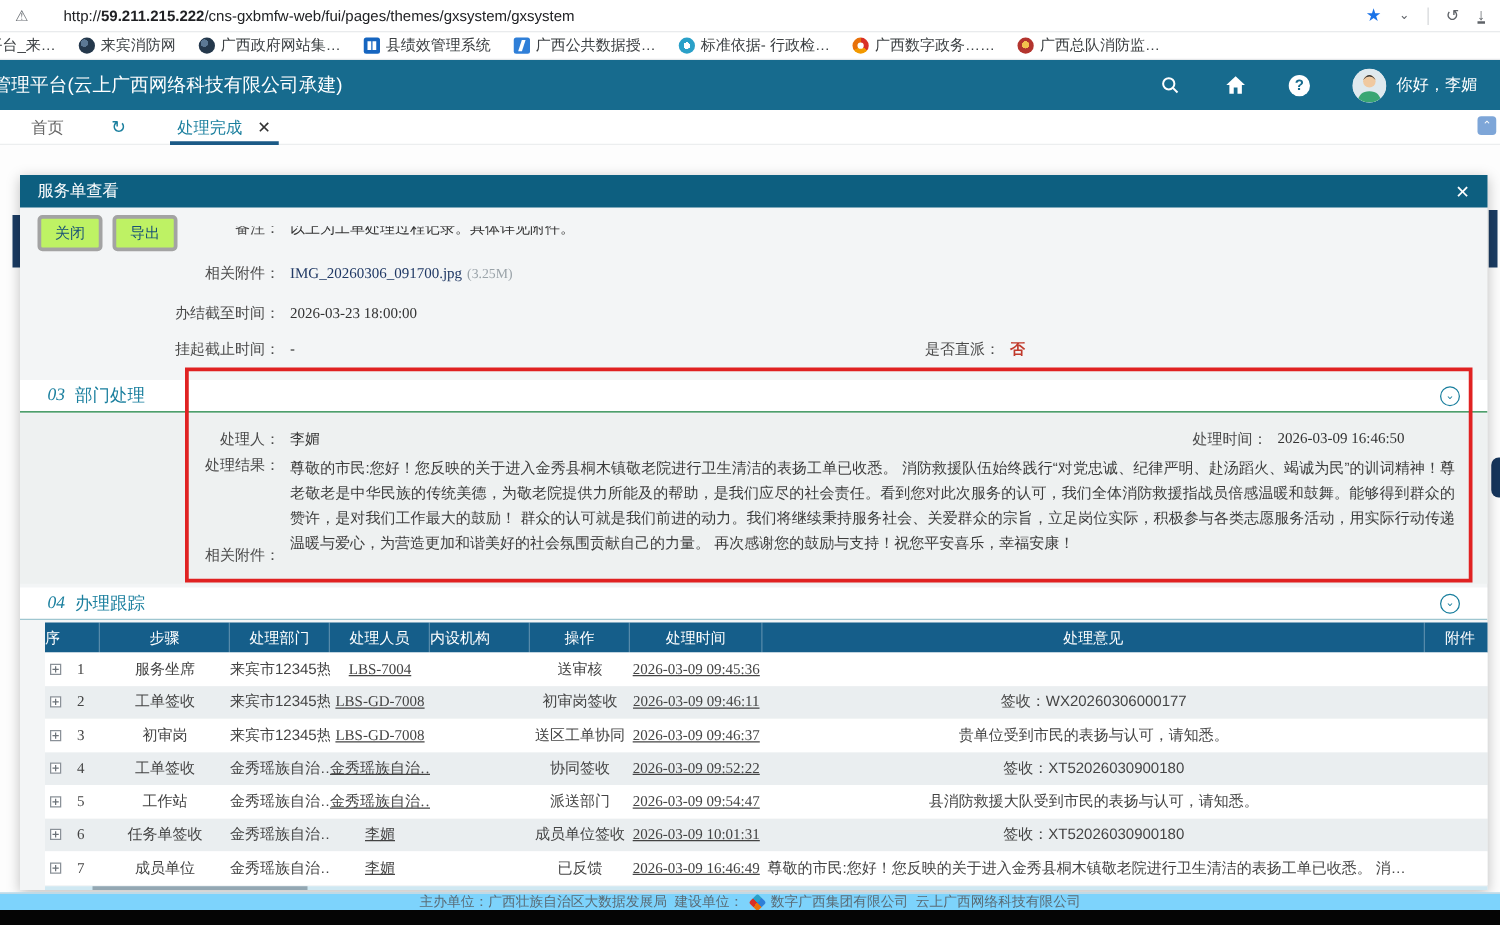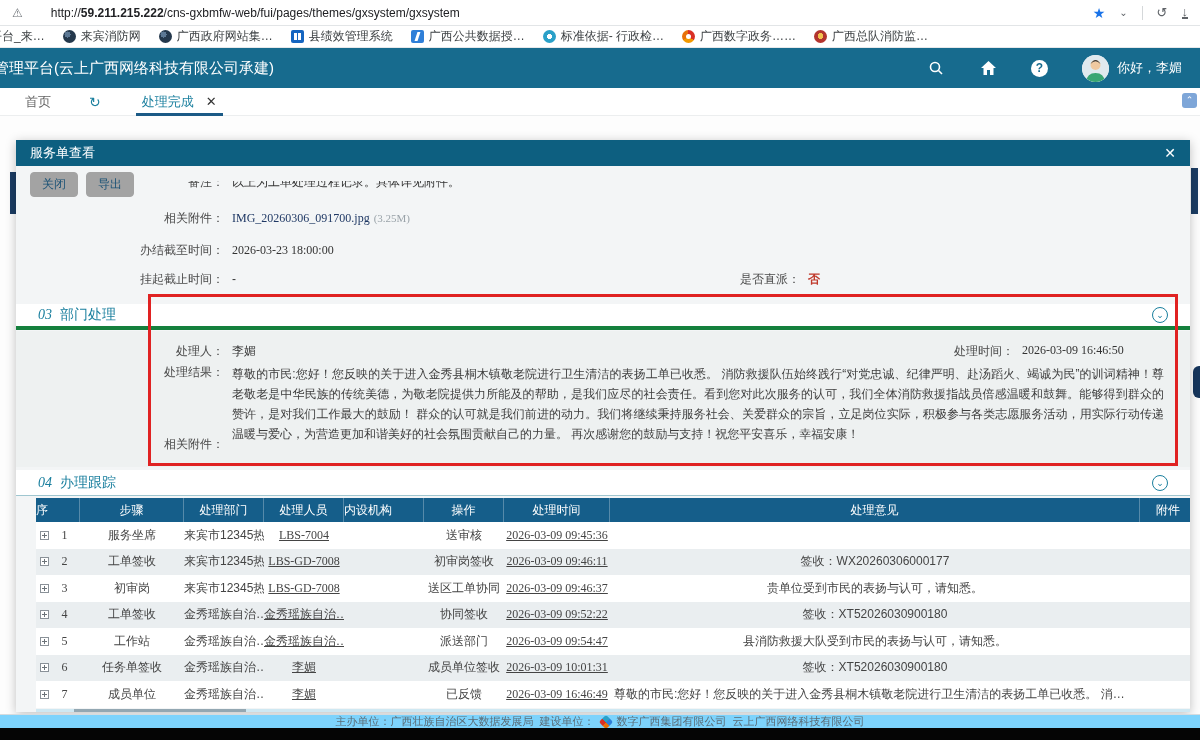--- a/index.html
+++ b/index.html
@@ -59,21 +59,21 @@
   .right-pill { position:absolute; left:1193px; top:366px; width:7px; height:32px; background:#16355c; border-radius:6px 0 0 6px; }
 
   
   .modal { position:absolute; left:16px; top:140px; width:1174px; height:572px; background:#f3f5f6; box-shadow:0 2px 10px rgba(0,0,0,.25); }
   .modal-hdr { position:absolute; left:0; top:0; width:100%; height:26px; background:#0d5f80; color:#fff; display:flex; align-items:center; padding:0 14px; }
   .modal-title { font-size:13px; }
   .modal-x { margin-left:auto; font-size:14px; cursor:pointer; }
   .modal-body { position:absolute; left:0; top:26px; width:100%; height:546px; overflow:hidden; }
 
   .btn-row { position:absolute; left:14px; top:6px; display:flex; gap:8px; }
-  .btn { background:#a3a3a3; border:1px solid #a3a3a3; border-radius:4px; color:#1a5276; font-size:12px; padding:3px 11px; cursor:pointer; font-family:inherit; }
+  .btn { background:#bef264; border:3px solid #a3a3a3; border-radius:4px; color:#1a5276; font-size:12px; padding:3px 11px; cursor:pointer; font-family:inherit; }
 
   .clip-row { position:absolute; left:0; top:15px; width:100%; height:11px; overflow:hidden; }
   .clip-row .inner { margin-top:-7px; display:flex; color:#555; font-size:12px; }
   .flabel { width:148px; margin-left:60px; text-align:right; color:#4a4a4a; font-size:12px; flex:0 0 148px; }
   .fvalue { margin-left:8px; font-size:12px; color:#333; }
   .serif { font-family:"Liberation Serif","DejaVu Serif",serif; }
   .frow { position:absolute; left:0; width:100%; display:flex; align-items:baseline; }
   .frow.attach { top:44px; }
   .frow.deadline { top:76px; }
   .frow.suspend { top:105px; }
@@ -82,21 +82,21 @@
   .direct { position:absolute; left:724px; display:flex; align-items:baseline; }
   .direct .dl { font-size:12px; color:#4a4a4a; }
   .direct .dv { font-size:12px; color:#c0392b; margin-left:8px; font-weight:bold; }
 
   .red-box { position:absolute; left:132px; top:128px; width:1030px; height:172px; border:3px solid #e02222; pointer-events:none; z-index:5; }
 
   .sec-hdr { position:absolute; left:0; width:100%; height:26px; background:#fff; display:flex; align-items:center; }
   .sec-hdr .no { font-family:"Liberation Serif","DejaVu Serif",serif; font-style:italic; color:#1a7f9e; font-size:14px; margin-left:22px; }
   .sec-hdr .t { color:#1a7f9e; font-size:14px; margin-left:8px; }
   .sec-hdr .chev { margin-left:auto; margin-right:22px; width:16px; height:16px; border:1.5px solid #1a7f9e; border-radius:50%; color:#1a7f9e; font-size:9px; display:flex; align-items:center; justify-content:center; cursor:pointer; }
-  .sec3-hdr { top:138px; border-bottom:4px solid #15803d; }
+  .sec3-hdr { top:138px; border-bottom:1px solid #15803d; }
   .sec4-hdr { top:304px; border-bottom:1px solid #9fc6d0; }
 
   .sec3-panel { position:absolute; left:0; top:165px; width:100%; height:136px; background:#eef1f1; }
   .hrow { position:absolute; top:12px; left:0; width:100%; display:flex; }
   .hrow .time-group { position:absolute; left:938px; display:flex; }
   .hlabel { font-size:12px; color:#4a4a4a; }
   .hval { font-size:12px; color:#333; margin-left:8px; }
   .result-row { position:absolute; top:33px; left:0; width:100%; display:flex; }
   .result-text { width:932px; margin-left:8px; font-size:12px; color:#3d3d3d; line-height:20px; text-align:justify; }
   .attach2-row { position:absolute; top:105px; left:0; width:100%; display:flex; }

